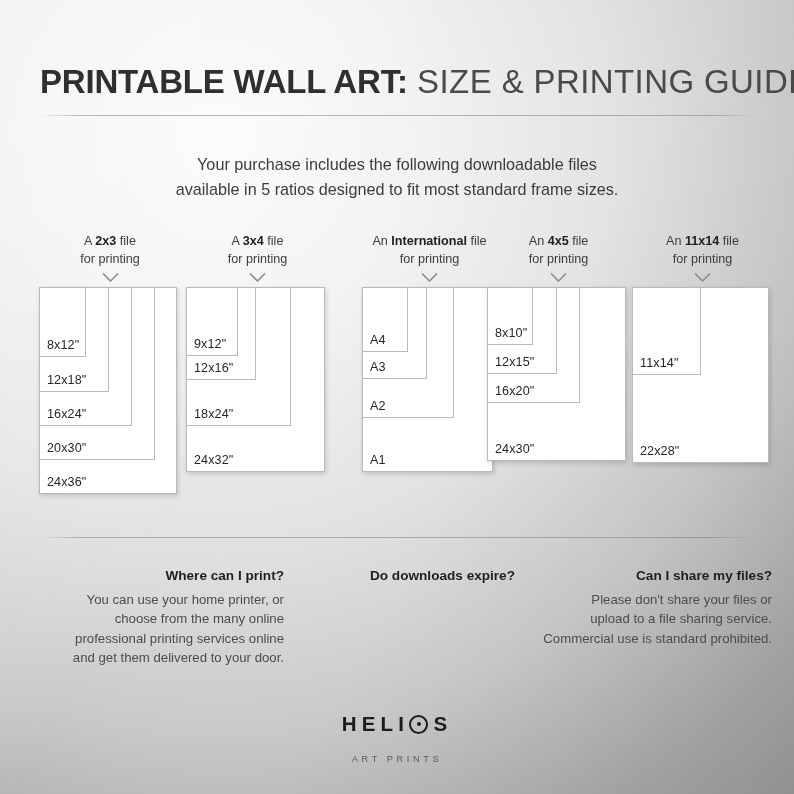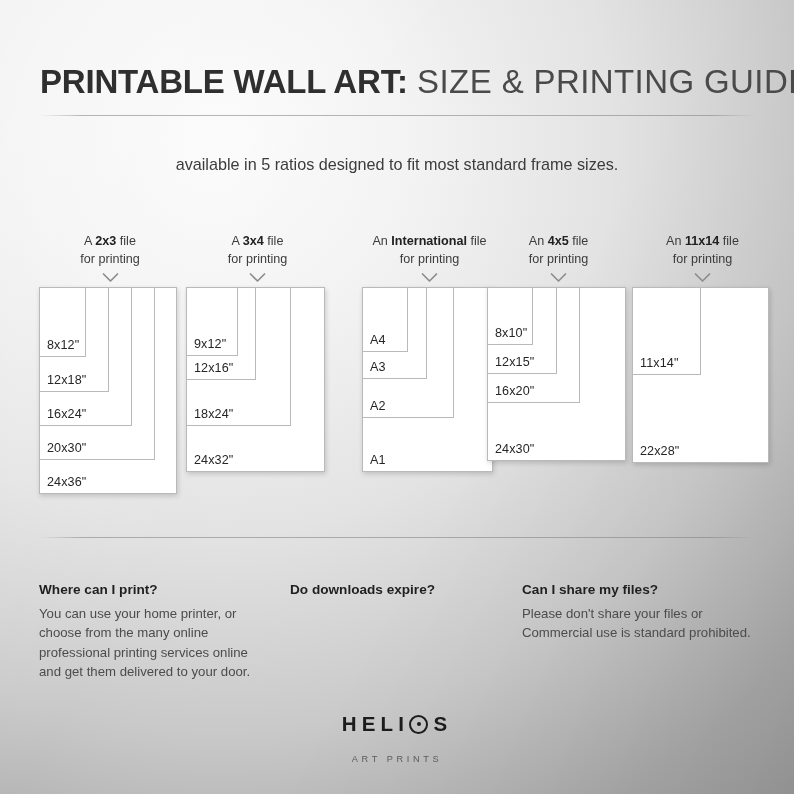--- a/index.html
+++ b/index.html
@@ -142,21 +142,21 @@
   }
 
   
   #faq {
     position: absolute;
     left: 0;
     top: 566px;
     width: 794px;
     height: 110px;
   }
-  .faq-col { position: absolute; top: 16px; }
+  .faq-col { position: absolute; top: 2px; text-align: right; }
   .faq-q {
     font-size: 13.6px;
     font-weight: bold;
     color: #1f1f1f;
     margin-bottom: 7px;
     white-space: nowrap;
   }
   .faq-a {
     font-size: 13.2px;
     line-height: 19.4px;
@@ -216,20 +216,21 @@
 <div id="page">
   <div class="inner">
 
     <div class="title">
       <span class="t-bold">PRINTABLE WALL ART:</span>
       <span class="t-light">SIZE &amp; PRINTING GUIDE</span>
     </div>
     <div class="rule" id="rule-top"></div>
 
     <div class="intro">
+      <div>Your purchase includes the following downloadable files</div>
       <div>available in 5 ratios designed to fit most standard frame sizes.</div>
     </div>
 
     <div id="columns">
         <div class="col" style="left: 39px; width: 142px;">
           <div class="col-head">
             <div><span>A </span><b>2x3</b><span> file</span></div>
             <div>for printing</div>
           </div>
           <div class="chev"><svg width="17" height="11" viewBox="0 0 17 11">
@@ -353,20 +354,21 @@
             <div>and get them delivered to your door.</div>
           </div>
         </div>
         <div class="faq-col" style="left: 290px; width: 225px;">
           <div class="faq-q">Do downloads expire?</div>
         </div>
         <div class="faq-col" style="left: 522px; width: 250px;">
           <div class="faq-q">Can I share my files?</div>
           <div class="faq-a">
             <div>Please don't share your files or</div>
+            <div>upload to a file sharing service.</div>
             <div>Commercial use is standard prohibited.</div>
           </div>
         </div>
       </div>
 
     <div id="logo">
       <div class="logo-main">
         <span>HELI</span>
         <span class="logo-sun"></span>
         <span>S</span>

